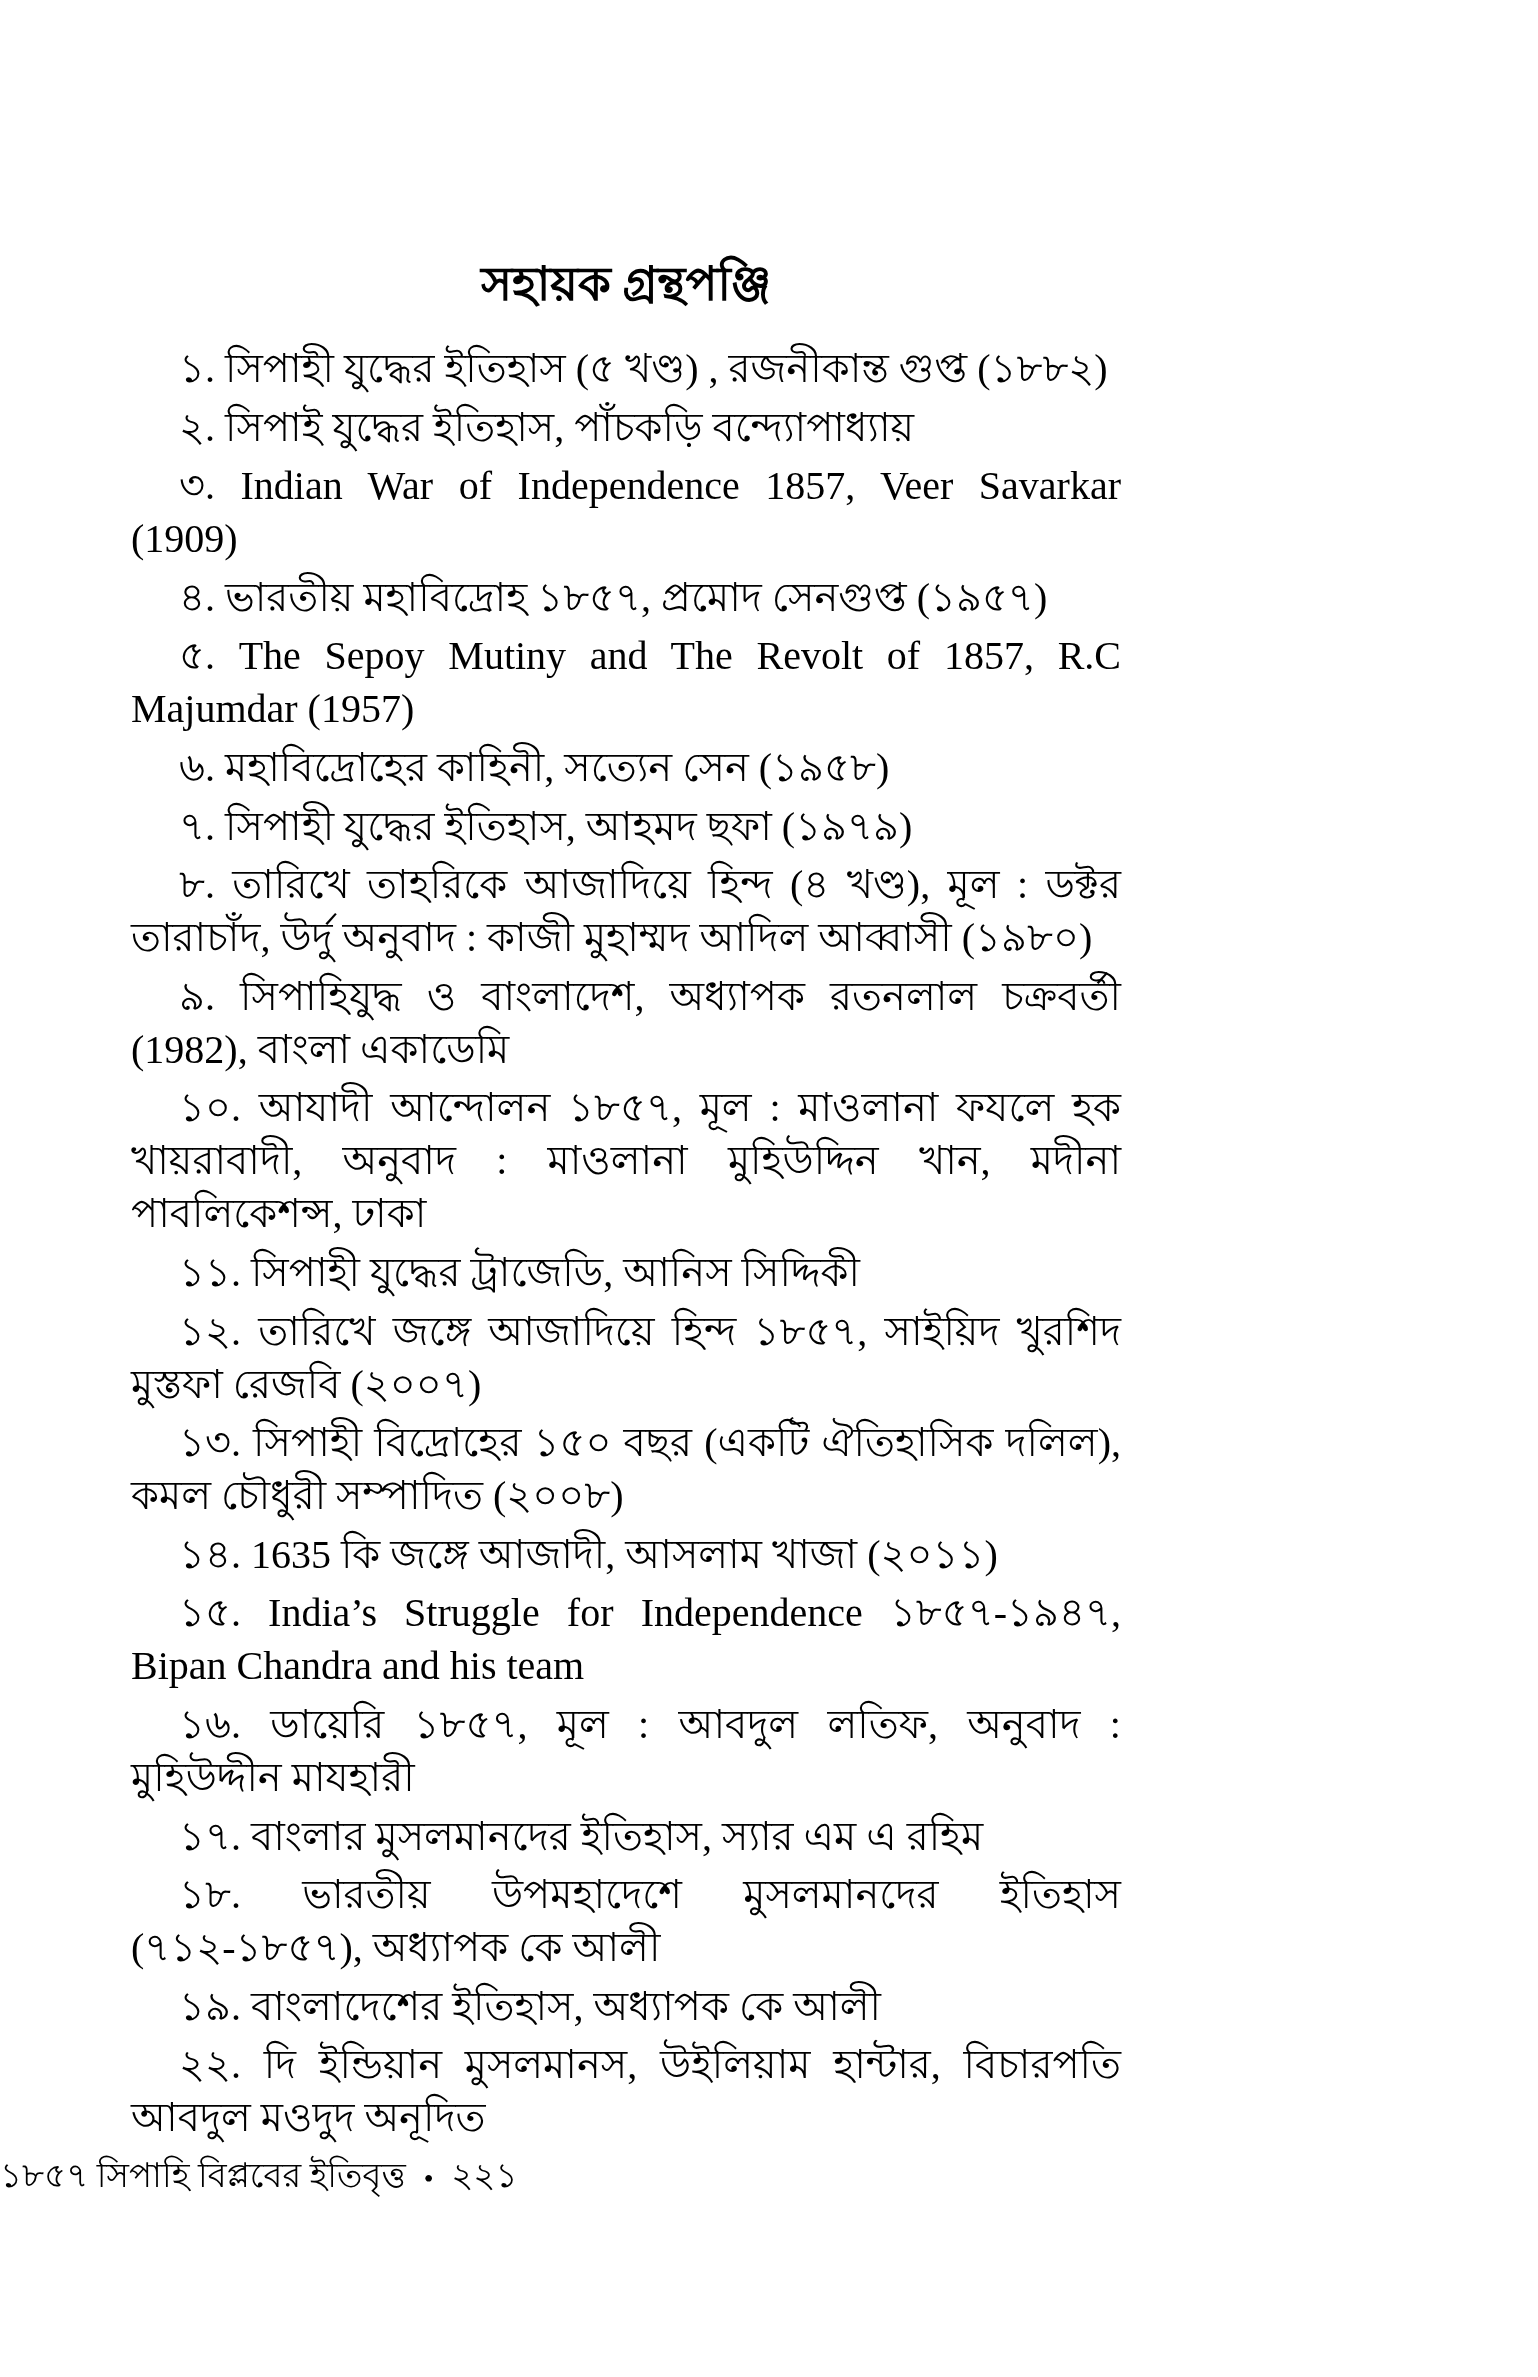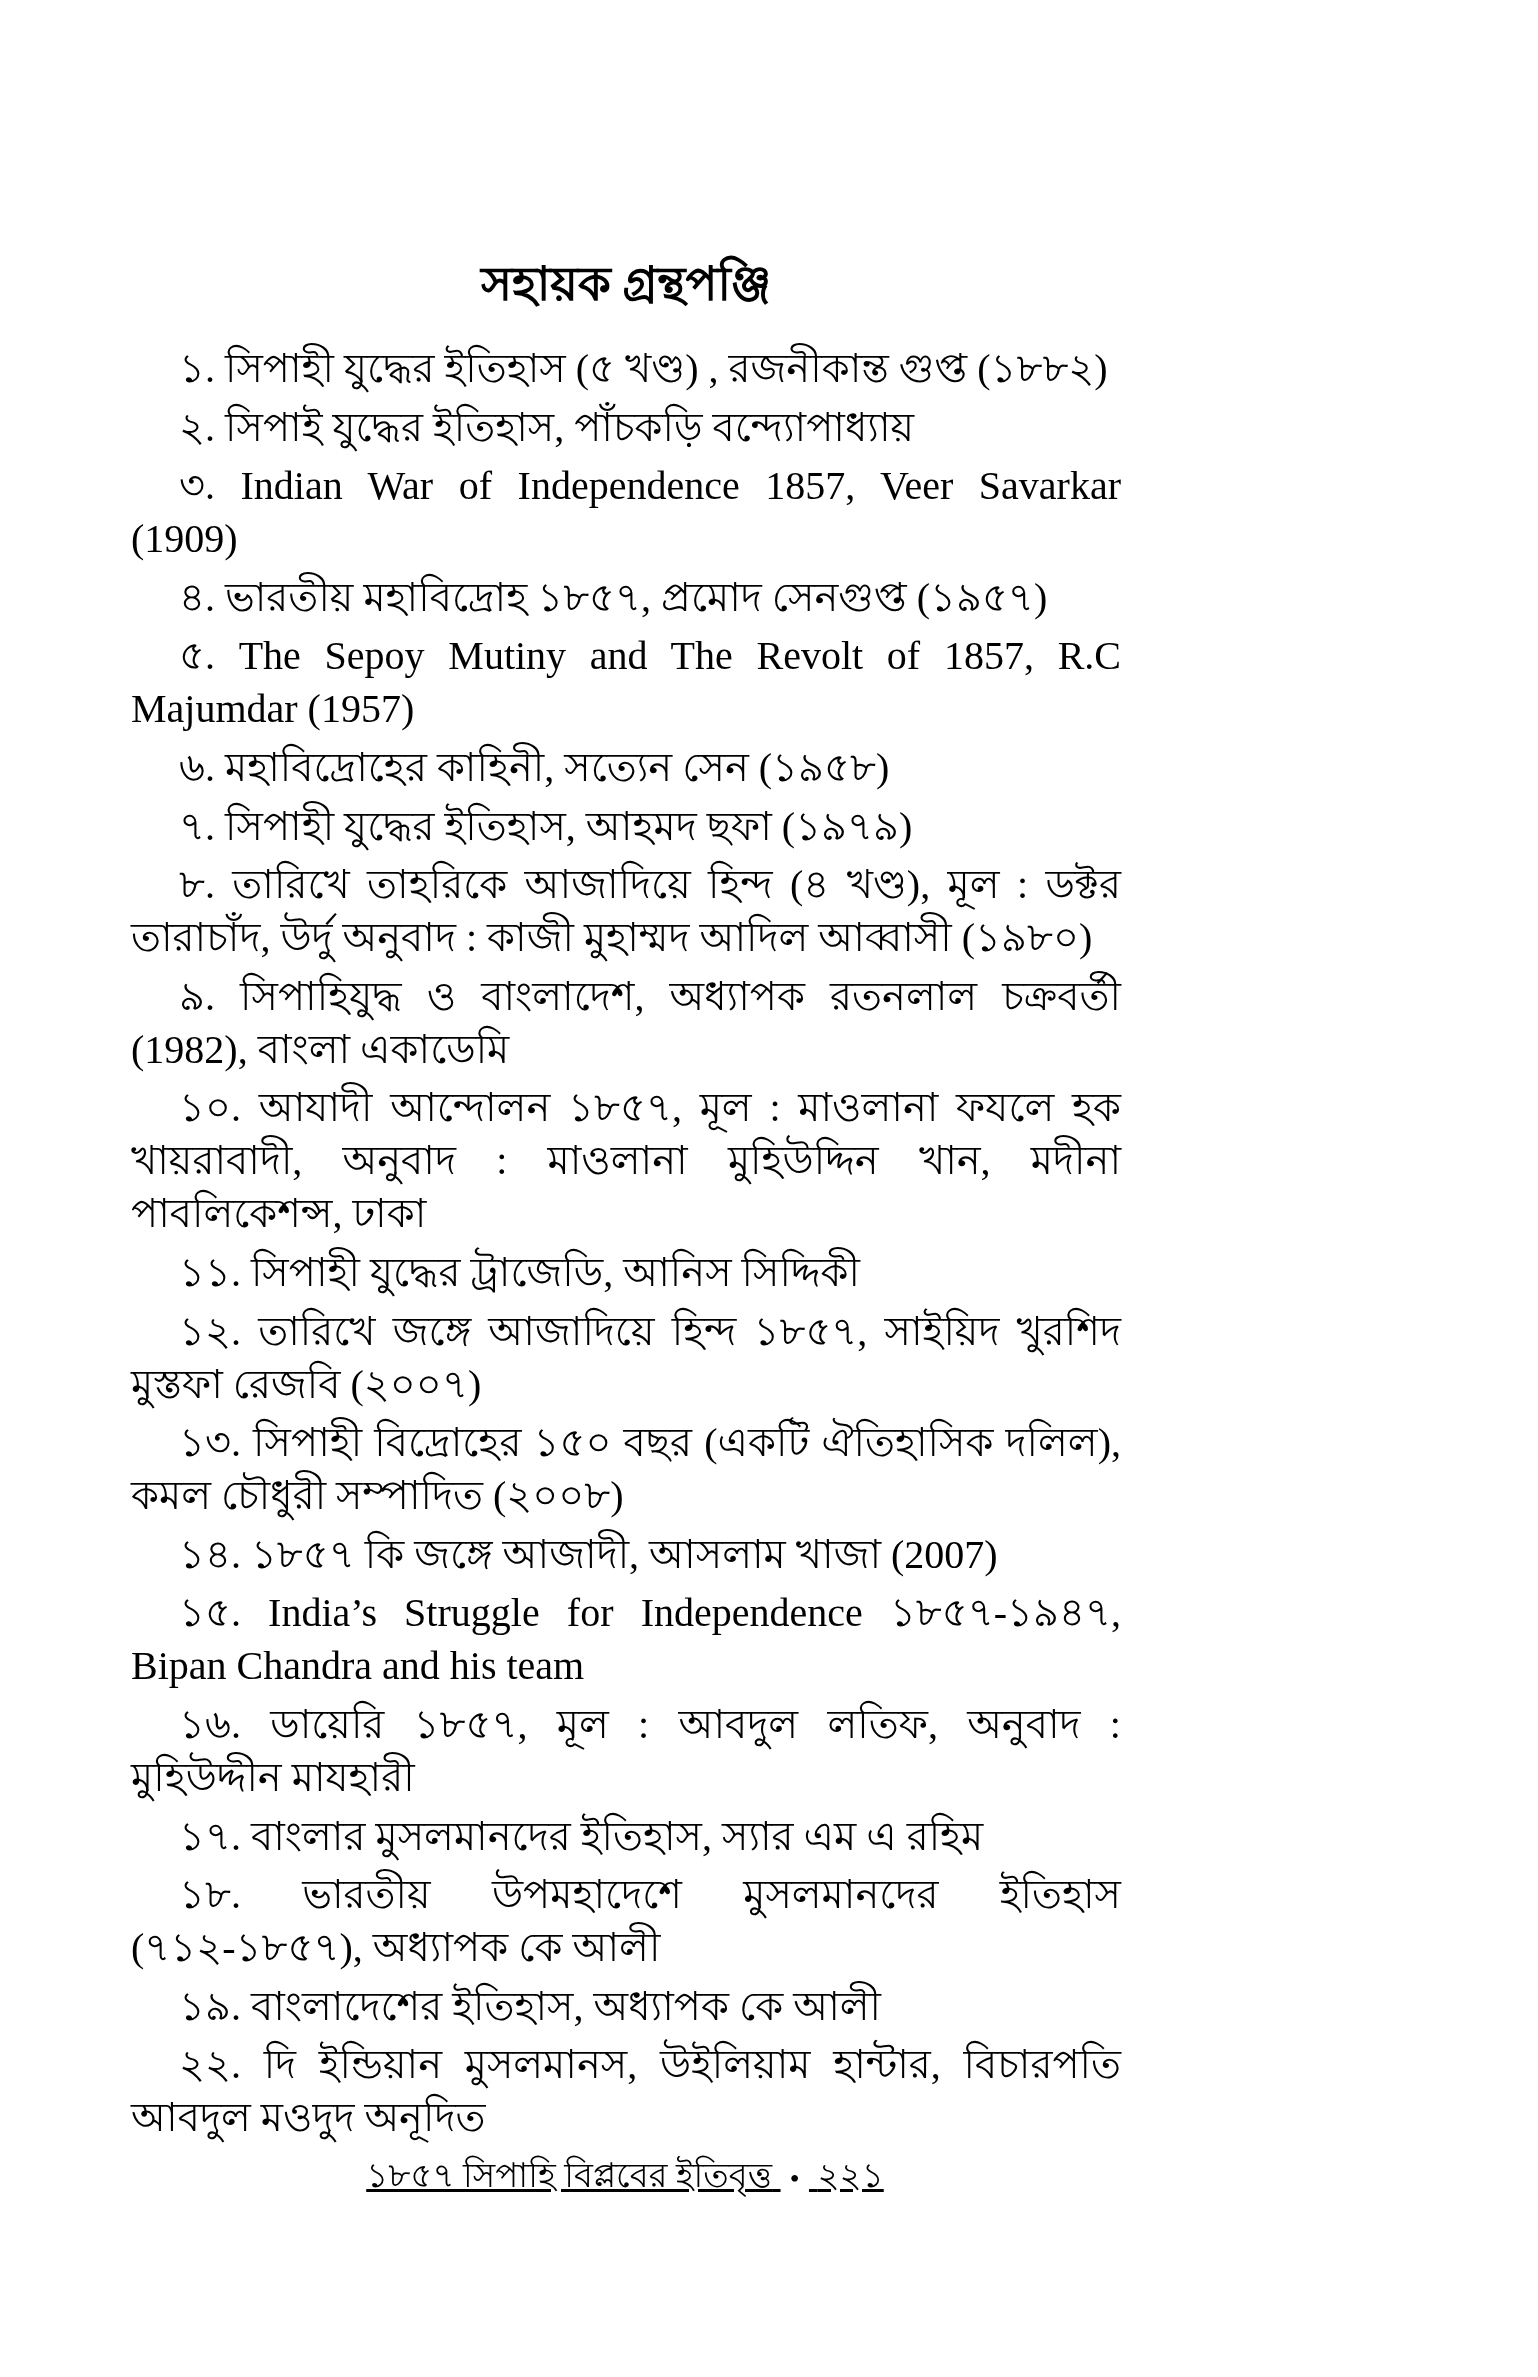--- a/index.html
+++ b/index.html
@@ -35,24 +35,23 @@
     margin: 0 0 5.6px 0;
     text-align: justify;
     text-align-last: left;
     text-indent: 48px;
   }
   .page-footer {
     position: absolute;
     left: 0;
     right: 0;
     top: 2152px;
-    text-align: center;
+    text-align: left;
     font-size: 34px;
     line-height: 48px;
-    text-decoration: underline;
   }
   .page-footer .sep {
     display: inline-block;
     margin: 0 9.3px;
     font-size: 28px;
     vertical-align: middle;
   }
 </style>
 </head>
 <body>
@@ -67,21 +66,21 @@
     <p class="entry">৪. ভারতীয় মহাবিদ্রোহ ১৮৫৭, প্রমোদ সেনগুপ্ত (১৯৫৭)</p>
     <p class="entry">৫. The Sepoy Mutiny and The Revolt of 1857, R.C Majumdar (1957)</p>
     <p class="entry">৬. মহাবিদ্রোহের কাহিনী, সত্যেন সেন (১৯৫৮)</p>
     <p class="entry">৭. সিপাহী যুদ্ধের ইতিহাস, আহমদ ছফা (১৯৭৯)</p>
     <p class="entry">৮. তারিখে তাহরিকে আজাদিয়ে হিন্দ (৪ খণ্ড), মূল : ডক্টর তারাচাঁদ, উর্দু অনুবাদ : কাজী মুহাম্মদ আদিল আব্বাসী (১৯৮০)</p>
     <p class="entry">৯. সিপাহিযুদ্ধ ও বাংলাদেশ, অধ্যাপক রতনলাল চক্রবর্তী (1982), বাংলা একাডেমি</p>
     <p class="entry">১০. আযাদী আন্দোলন ১৮৫৭, মূল : মাওলানা ফযলে হক খায়রাবাদী, অনুবাদ : মাওলানা মুহিউদ্দিন খান, মদীনা পাবলিকেশন্স, ঢাকা</p>
     <p class="entry">১১. সিপাহী যুদ্ধের ট্রাজেডি, আনিস সিদ্দিকী</p>
     <p class="entry">১২. তারিখে জঙ্গে আজাদিয়ে হিন্দ ১৮৫৭, সাইয়িদ খুরশিদ মুস্তফা রেজবি (২০০৭)</p>
     <p class="entry">১৩. সিপাহী বিদ্রোহের ১৫০ বছর (একটি ঐতিহাসিক দলিল), কমল চৌধুরী সম্পাদিত (২০০৮)</p>
-    <p class="entry">১৪. ১৮৫৭ কি জঙ্গে আজাদী, আসলাম খাজা (2007)</p>
+    <p class="entry">১৪. 1635 কি জঙ্গে আজাদী, আসলাম খাজা (২০১১)</p>
     <p class="entry">১৫. India’s Struggle for Independence ১৮৫৭-১৯৪৭, Bipan Chandra and his team</p>
     <p class="entry">১৬. ডায়েরি ১৮৫৭, মূল : আবদুল লতিফ, অনুবাদ : মুহিউদ্দীন মাযহারী</p>
     <p class="entry">১৭. বাংলার মুসলমানদের ইতিহাস, স্যার এম এ রহিম</p>
     <p class="entry">১৮. ভারতীয় উপমহাদেশে মুসলমানদের ইতিহাস (৭১২-১৮৫৭), অধ্যাপক কে আলী</p>
     <p class="entry">১৯. বাংলাদেশের ইতিহাস, অধ্যাপক কে আলী</p>
     <p class="entry">২২. দি ইন্ডিয়ান মুসলমানস, উইলিয়াম হান্টার, বিচারপতি আবদুল মওদুদ অনূদিত</p>
   </div>
 
   <div class="page-footer">
     <span>১৮৫৭ সিপাহি বিপ্লবের ইতিবৃত্ত</span>

